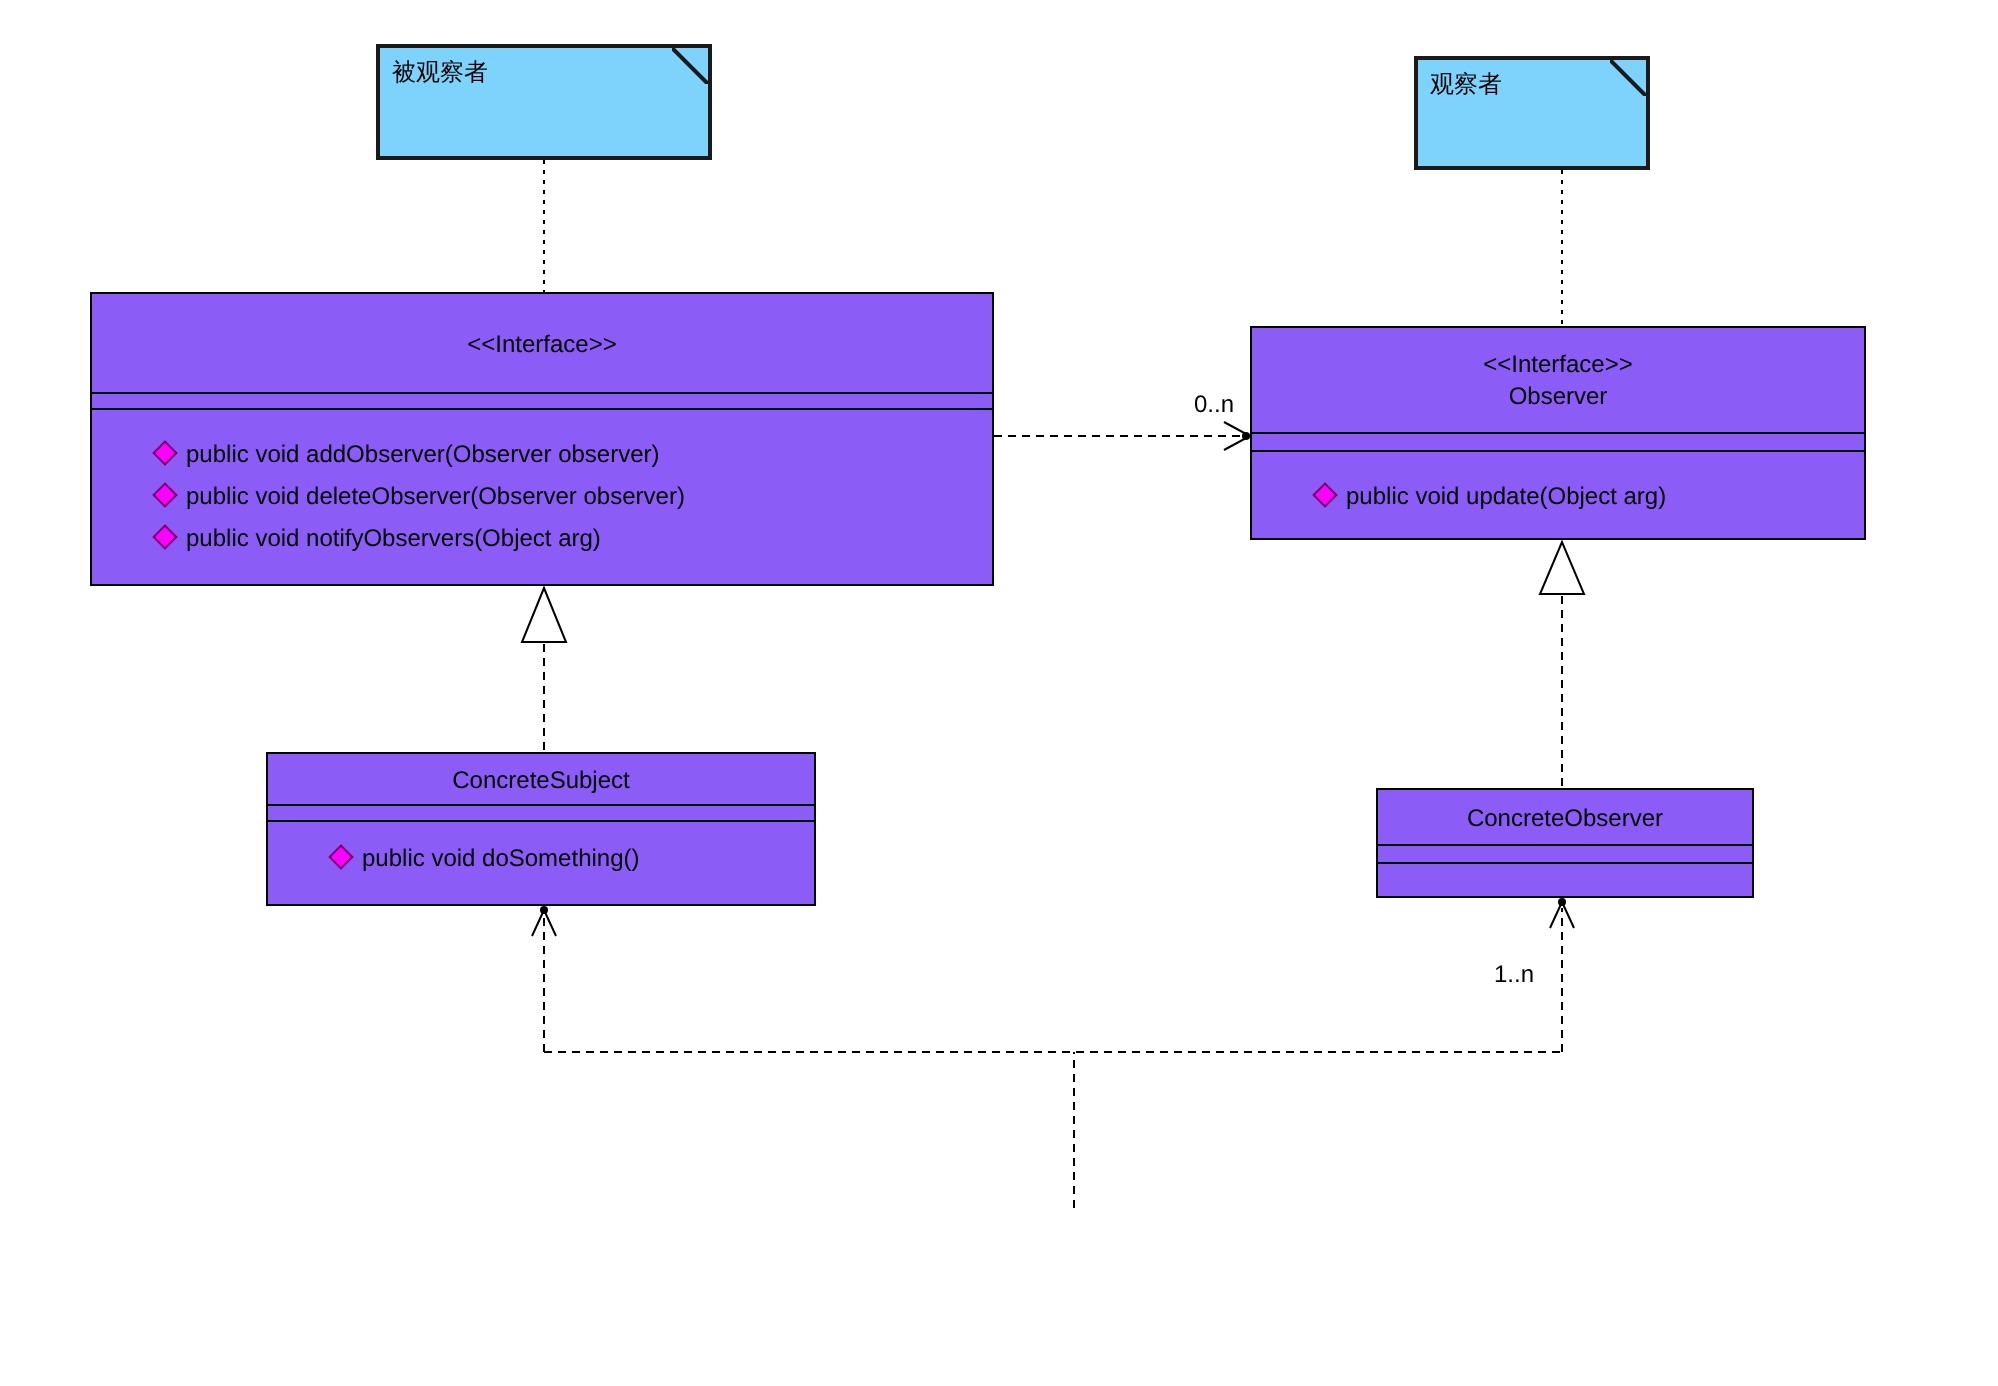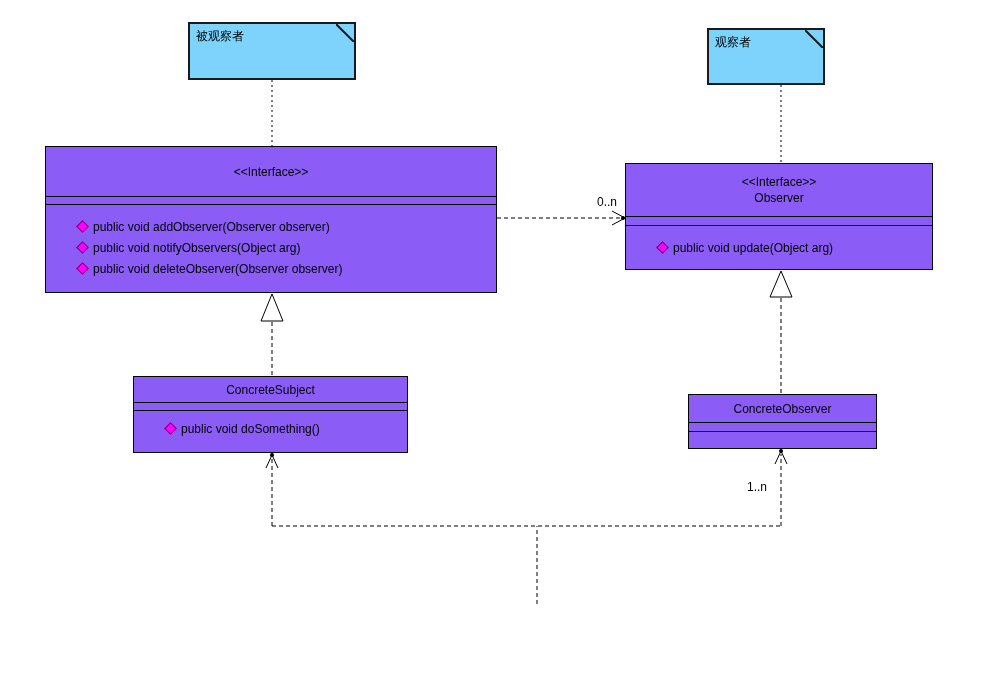--- a/index.html
+++ b/index.html
@@ -109,25 +109,25 @@
       <div>&lt;&lt;Interface&gt;&gt;</div>
     </div>
     <div class="attrs" style="height:8px;"></div>
     <div class="methods">
       <div class="method-row">
         <span class="diamond"></span>
         <span>public void addObserver(Observer observer)</span>
       </div>
       <div class="method-row">
         <span class="diamond"></span>
-        <span>public void notifyObservers(Object arg)</span>
+        <span>public void deleteObserver(Observer observer)</span>
       </div>
       <div class="method-row">
         <span class="diamond"></span>
-        <span>public void deleteObserver(Observer observer)</span>
+        <span>public void notifyObservers(Object arg)</span>
       </div>
     </div>
   </div>
 
   <div class="uml-class" style="left:625px;top:163px;width:308px;height:107px;">
     <div class="title" style="height:53px;">
       <div>&lt;&lt;Interface&gt;&gt;</div>
       <div>Observer</div>
     </div>
     <div class="attrs" style="height:9px;"></div>

